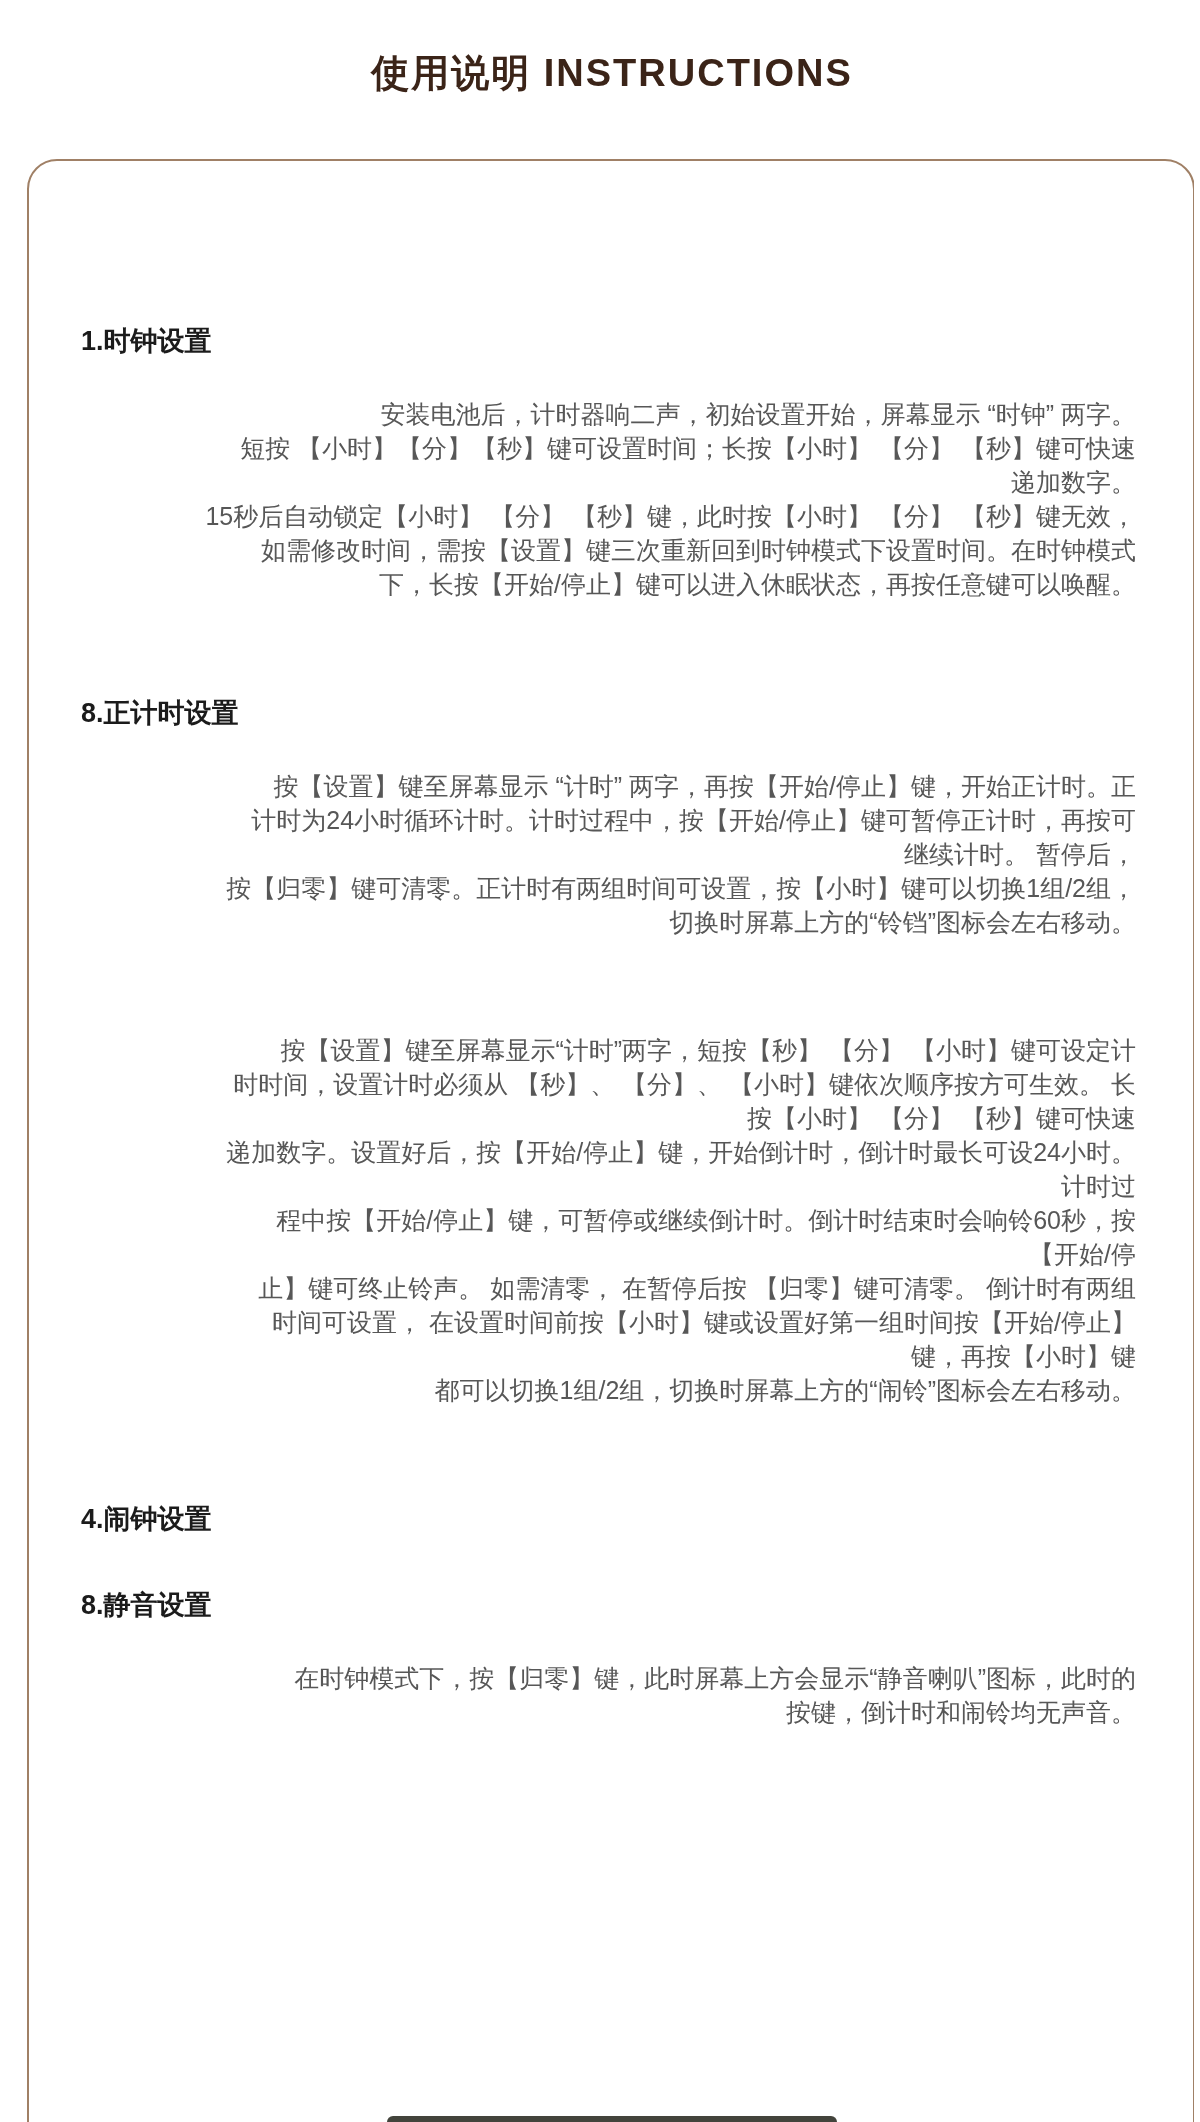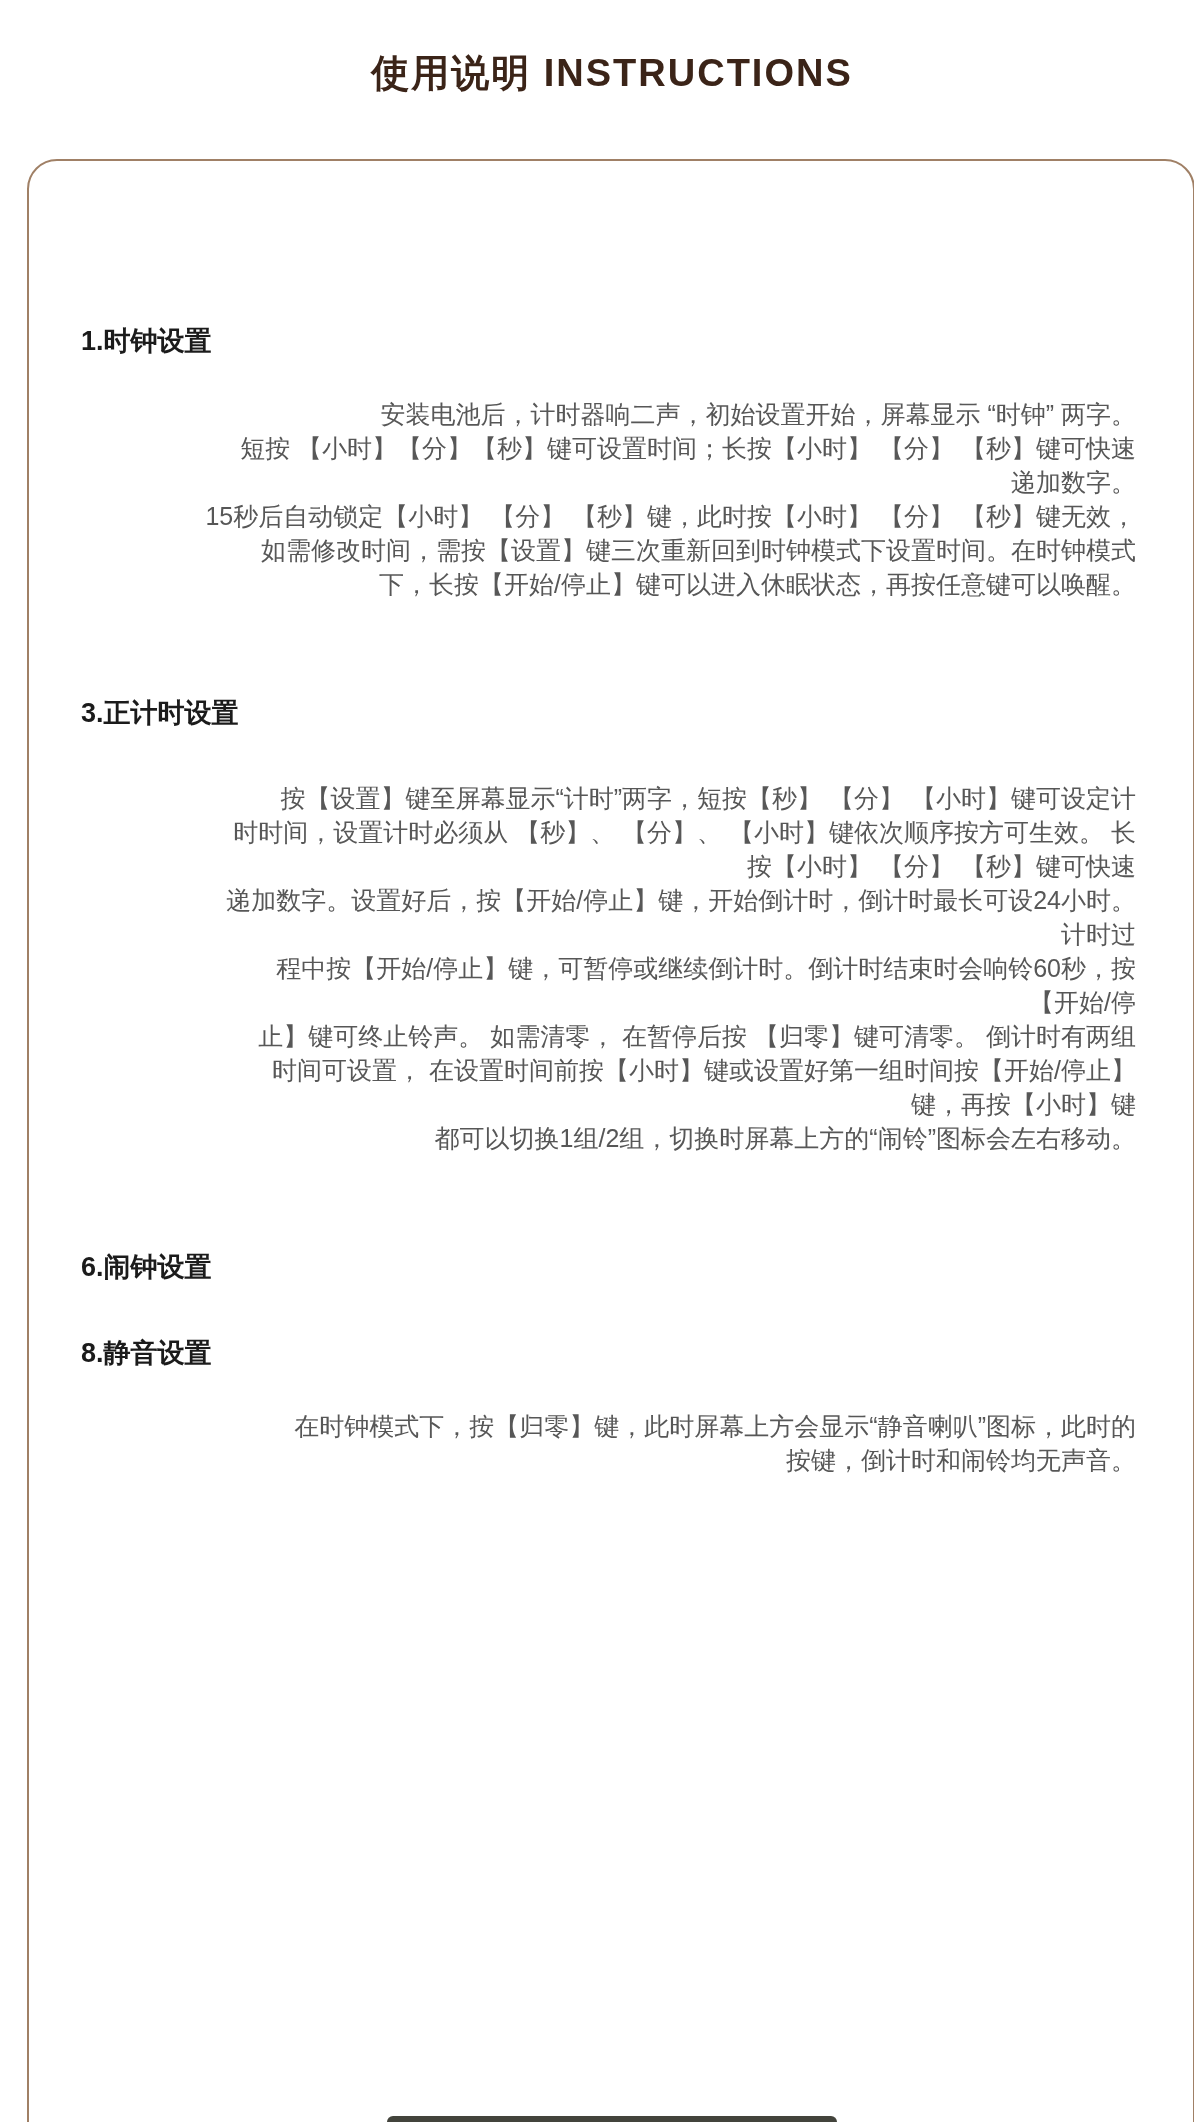--- a/index.html
+++ b/index.html
@@ -74,39 +74,44 @@
       <h3 class="section-heading">1.时钟设置</h3>
       <p class="section-body">安装电池后，计时器响二声，初始设置开始，屏幕显示 “时钟” 两字。
  短按 【小时】【分】【秒】键可设置时间；长按【小时】 【分】 【秒】键可快速
 递加数字。
 15秒后自动锁定【小时】 【分】 【秒】键，此时按【小时】 【分】 【秒】键无效，
 如需修改时间，需按【设置】键三次重新回到时钟模式下设置时间。在时钟模式
 下，长按【开始/停止】键可以进入休眠状态，再按任意键可以唤醒。</p>
     </div>
 
     <div class="section">
-      <h3 class="section-heading">3.正计时设置</h3>
+      <h3 class="section-heading">8.正计时设置</h3>
+      <p class="section-body">按【设置】键至屏幕显示 “计时” 两字，再按【开始/停止】键，开始正计时。正
+计时为24小时循环计时。计时过程中，按【开始/停止】键可暂停正计时，再按可
+继续计时。 暂停后，
+按【归零】键可清零。正计时有两组时间可设置，按【小时】键可以切换1组/2组，
+切换时屏幕上方的“铃铛”图标会左右移动。</p>
     </div>
 
     <div class="section">
       <p class="section-body">按【设置】键至屏幕显示“计时”两字，短按【秒】 【分】 【小时】键可设定计
 时时间，设置计时必须从 【秒】、 【分】、 【小时】键依次顺序按方可生效。 长
 按【小时】 【分】 【秒】键可快速
 递加数字。设置好后，按【开始/停止】键，开始倒计时，倒计时最长可设24小时。
 计时过
 程中按【开始/停止】键，可暂停或继续倒计时。倒计时结束时会响铃60秒，按
 【开始/停
 止】键可终止铃声。 如需清零， 在暂停后按 【归零】键可清零。 倒计时有两组
 时间可设置， 在设置时间前按【小时】键或设置好第一组时间按【开始/停止】
 键，再按【小时】键
 都可以切换1组/2组，切换时屏幕上方的“闹铃”图标会左右移动。</p>
     </div>
 
     <div class="section">
-      <h3 class="section-heading">6.闹钟设置</h3>
+      <h3 class="section-heading">4.闹钟设置</h3>
     </div>
 
     <div class="section">
       <h3 class="section-heading">8.静音设置</h3>
       <p class="section-body">在时钟模式下，按【归零】键，此时屏幕上方会显示“静音喇叭”图标，此时的
 按键，倒计时和闹铃均无声音。</p>
     </div>
 
   </div>
 

